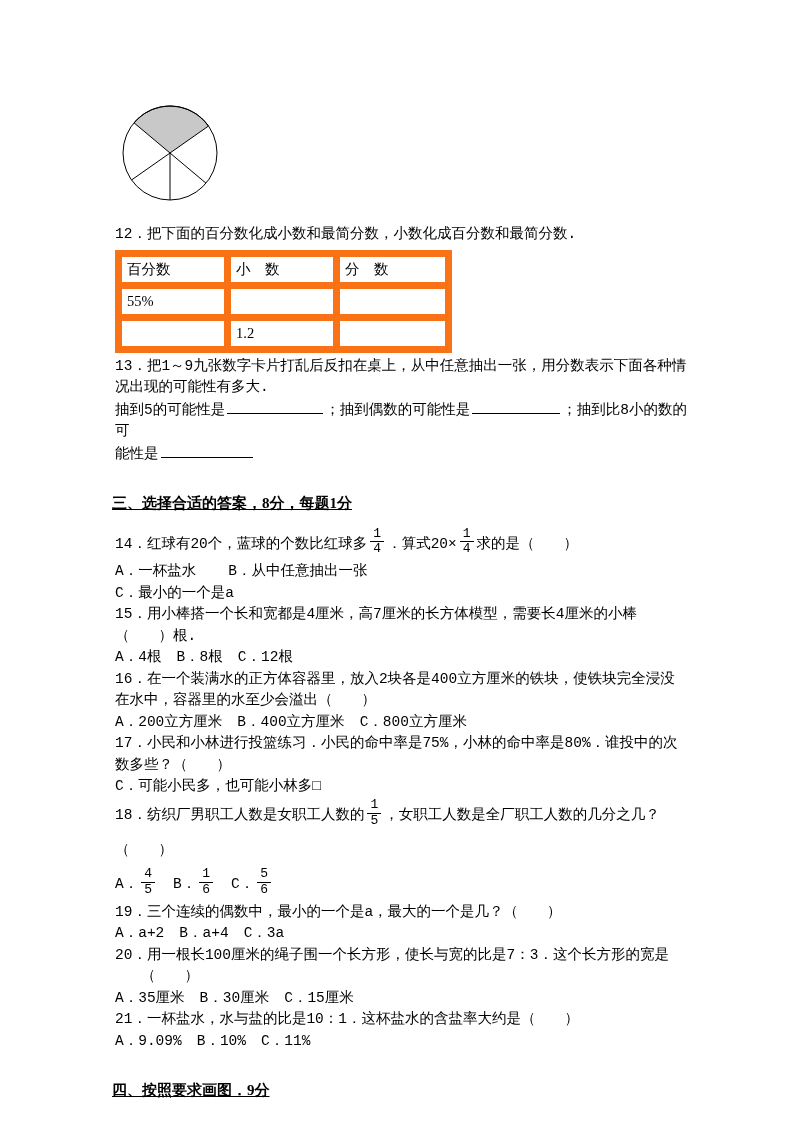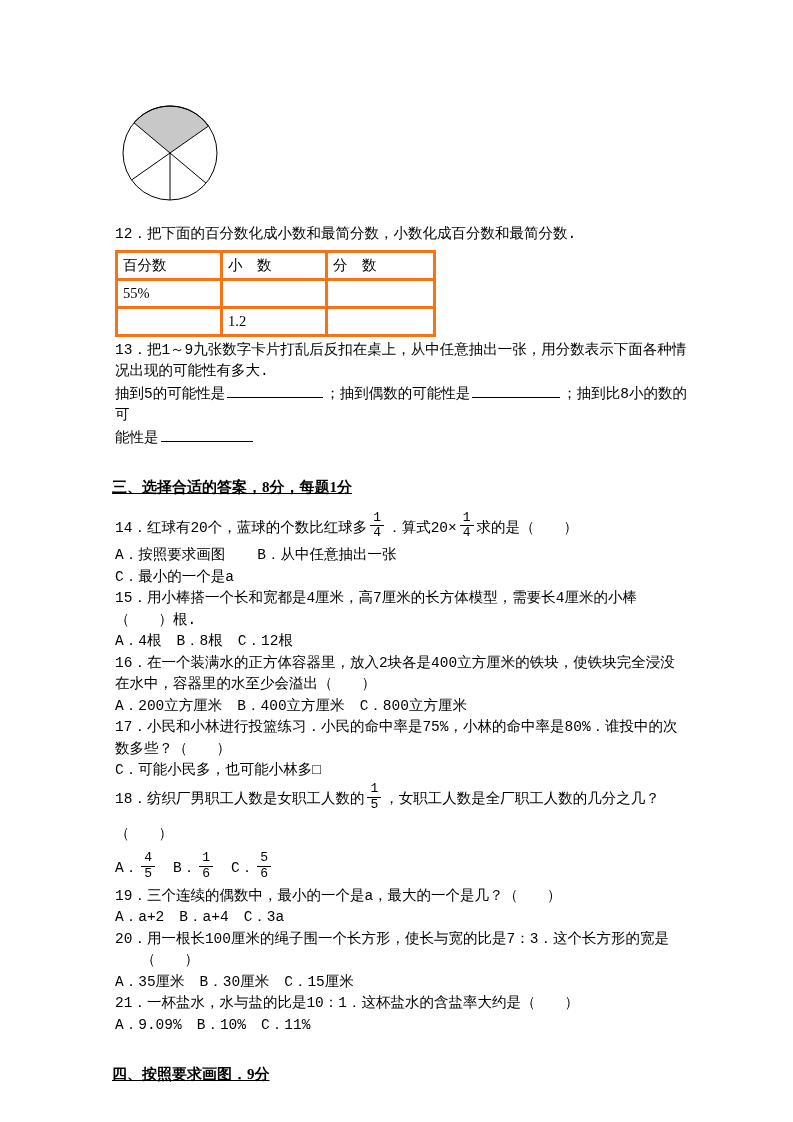--- a/index.html
+++ b/index.html
@@ -28,21 +28,21 @@
     display: inline-block; border-bottom: 1px solid #000;
     height: 14px; vertical-align: baseline; margin: 0 2px;
   }
   .blank-1 { width: 96px; }
   .blank-2 { width: 88px; }
   .blank-3 { width: 92px; }
   .opt { margin-right: 15px; }
   .opt-gap { margin-right: 32px; }
   .q12-table { border-collapse: collapse; margin: 4px 0 3px 0; }
   .q12-table td {
-    border: 3px solid #f97316; height: 23px; padding: 1px 5px;
+    border: 7px solid #f97316; height: 23px; padding: 1px 5px;
     font-size: 14.5px; vertical-align: middle;
   }
   .q12-table td.c1 { width: 92px; }
   .q12-table td.c2 { width: 92px; }
   .q12-table td.c3 { width: 95px; }
   .indent { padding-left: 26px; }
 </style>
 </head>
 <body>
 
@@ -85,21 +85,21 @@
     <span>抽到5的可能性是</span><span class="blank blank-1"></span><span>；抽到偶数的可能性是</span><span class="blank blank-2"></span><span>；抽到比8小的数的可</span><br>
     <span>能性是</span><span class="blank blank-3"></span>
   </p>
 
   <h3 class="sec">三、选择合适的答案，8分，每题1分</h3>
 
   <p class="frac-line q14-block">
     <span>14．红球有20个，蓝球的个数比红球多</span><span class="frac"><span class="num">1</span><span class="den">4</span></span><span>．算式20×</span><span class="frac"><span class="num">1</span><span class="den">4</span></span><span>求的是（　　）</span>
   </p>
   <p>
-    <span class="opt opt-gap">A．按照要求画图</span><span class="opt">B．从中任意抽出一张</span>
+    <span class="opt opt-gap">A．一杯盐水</span><span class="opt">B．从中任意抽出一张</span>
   </p>
   <p>
     <span>C．最小的一个是a</span>
   </p>
 
   <p>15．用小棒搭一个长和宽都是4厘米，高7厘米的长方体模型，需要长4厘米的小棒（　　）根.</p>
   <p>
     <span class="opt">A．4根</span><span class="opt">B．8根</span><span class="opt">C．12根</span>
   </p>
 

